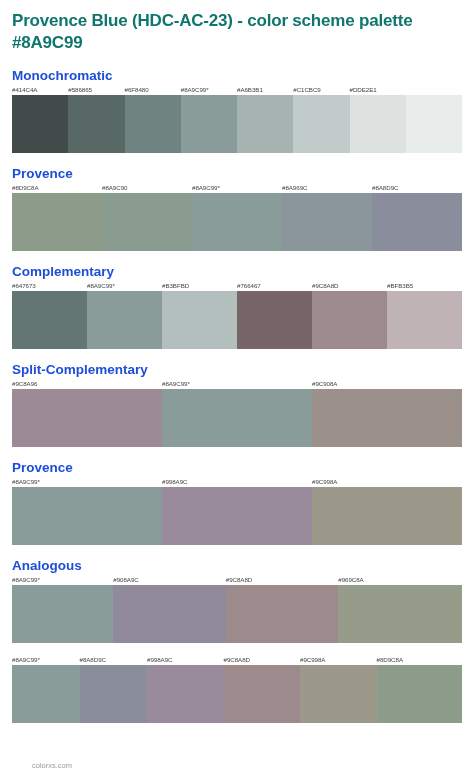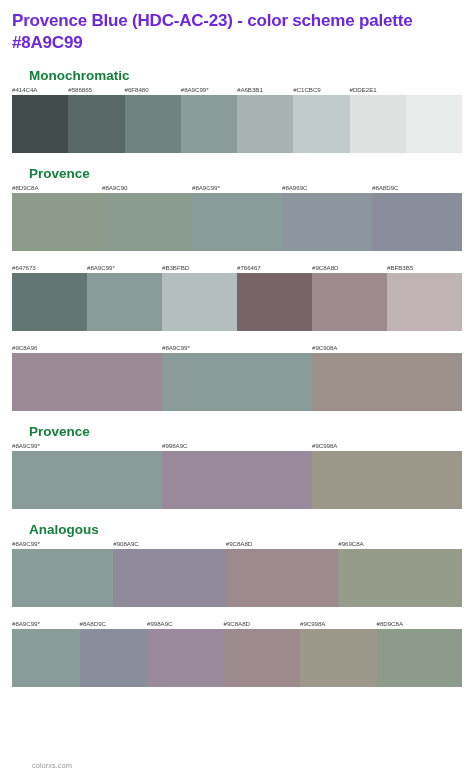--- a/index.html
+++ b/index.html
@@ -14,33 +14,33 @@
   .page {
     width: 474px;
     height: 770px;
     position: relative;
     background: #ffffff;
     padding: 0 12px;
   }
   h1.title {
     font-size: 17px;
     font-weight: bold;
-    color: #6d28d9;
+    color: #0f766e;
     line-height: 1.32;
     margin: 10px 0 0 0;
     letter-spacing: -0.2px;
   }
   .section {
     margin-top: 13px;
   }
   .section-title {
     font-size: 13.5px;
     font-weight: bold;
-    color: #15803d;
-    margin: 0 0 3px 17px;
+    color: #1d4ed8;
+    margin: 0 0 3px 0;
   }
   .swatch-row {
     display: flex;
     width: 100%;
     height: 58px;
   }
   .swatch {
     position: relative;
     height: 100%;
   }
@@ -105,38 +105,40 @@
         </div>
         <div class="swatch-row">
           <div class="swatch" style="width: 20%; background: rgb(141, 156, 138);"></div>
           <div class="swatch" style="width: 20%; background: rgb(138, 156, 144);"></div>
           <div class="swatch" style="width: 20%; background: rgb(138, 156, 153);"></div>
           <div class="swatch" style="width: 20%; background: rgb(138, 150, 156);"></div>
           <div class="swatch" style="width: 20%; background: rgb(138, 141, 156);"></div>
         </div>
       </div>
       <div class="section">
+        <div class="section-title">Complementary</div>
         <div class="labels-row">
           <span class="lbl" style="left: 0%;">#647673</span>
           <span class="lbl" style="left: 16.666%;">#8A9C99*</span>
           <span class="lbl" style="left: 33.332%;">#B3BFBD</span>
           <span class="lbl" style="left: 49.998%;">#766467</span>
           <span class="lbl" style="left: 66.664%;">#9C8A8D</span>
           <span class="lbl" style="left: 83.33%;">#BFB3B5</span>
         </div>
         <div class="swatch-row">
           <div class="swatch" style="width: 16.666%; background: rgb(100, 118, 115);"></div>
           <div class="swatch" style="width: 16.666%; background: rgb(138, 156, 153);"></div>
           <div class="swatch" style="width: 16.666%; background: rgb(179, 191, 189);"></div>
           <div class="swatch" style="width: 16.666%; background: rgb(118, 100, 103);"></div>
           <div class="swatch" style="width: 16.666%; background: rgb(156, 138, 141);"></div>
           <div class="swatch" style="width: 16.666%; background: rgb(191, 179, 181);"></div>
         </div>
       </div>
       <div class="section">
+        <div class="section-title">Split-Complementary</div>
         <div class="labels-row">
           <span class="lbl" style="left: 0%;">#9C8A96</span>
           <span class="lbl" style="left: 33.333%;">#8A9C99*</span>
           <span class="lbl" style="left: 66.666%;">#9C908A</span>
         </div>
         <div class="swatch-row">
           <div class="swatch" style="width: 33.333%; background: rgb(156, 138, 150);"></div>
           <div class="swatch" style="width: 33.333%; background: rgb(138, 156, 153);"></div>
           <div class="swatch" style="width: 33.333%; background: rgb(156, 144, 138);"></div>
         </div>

